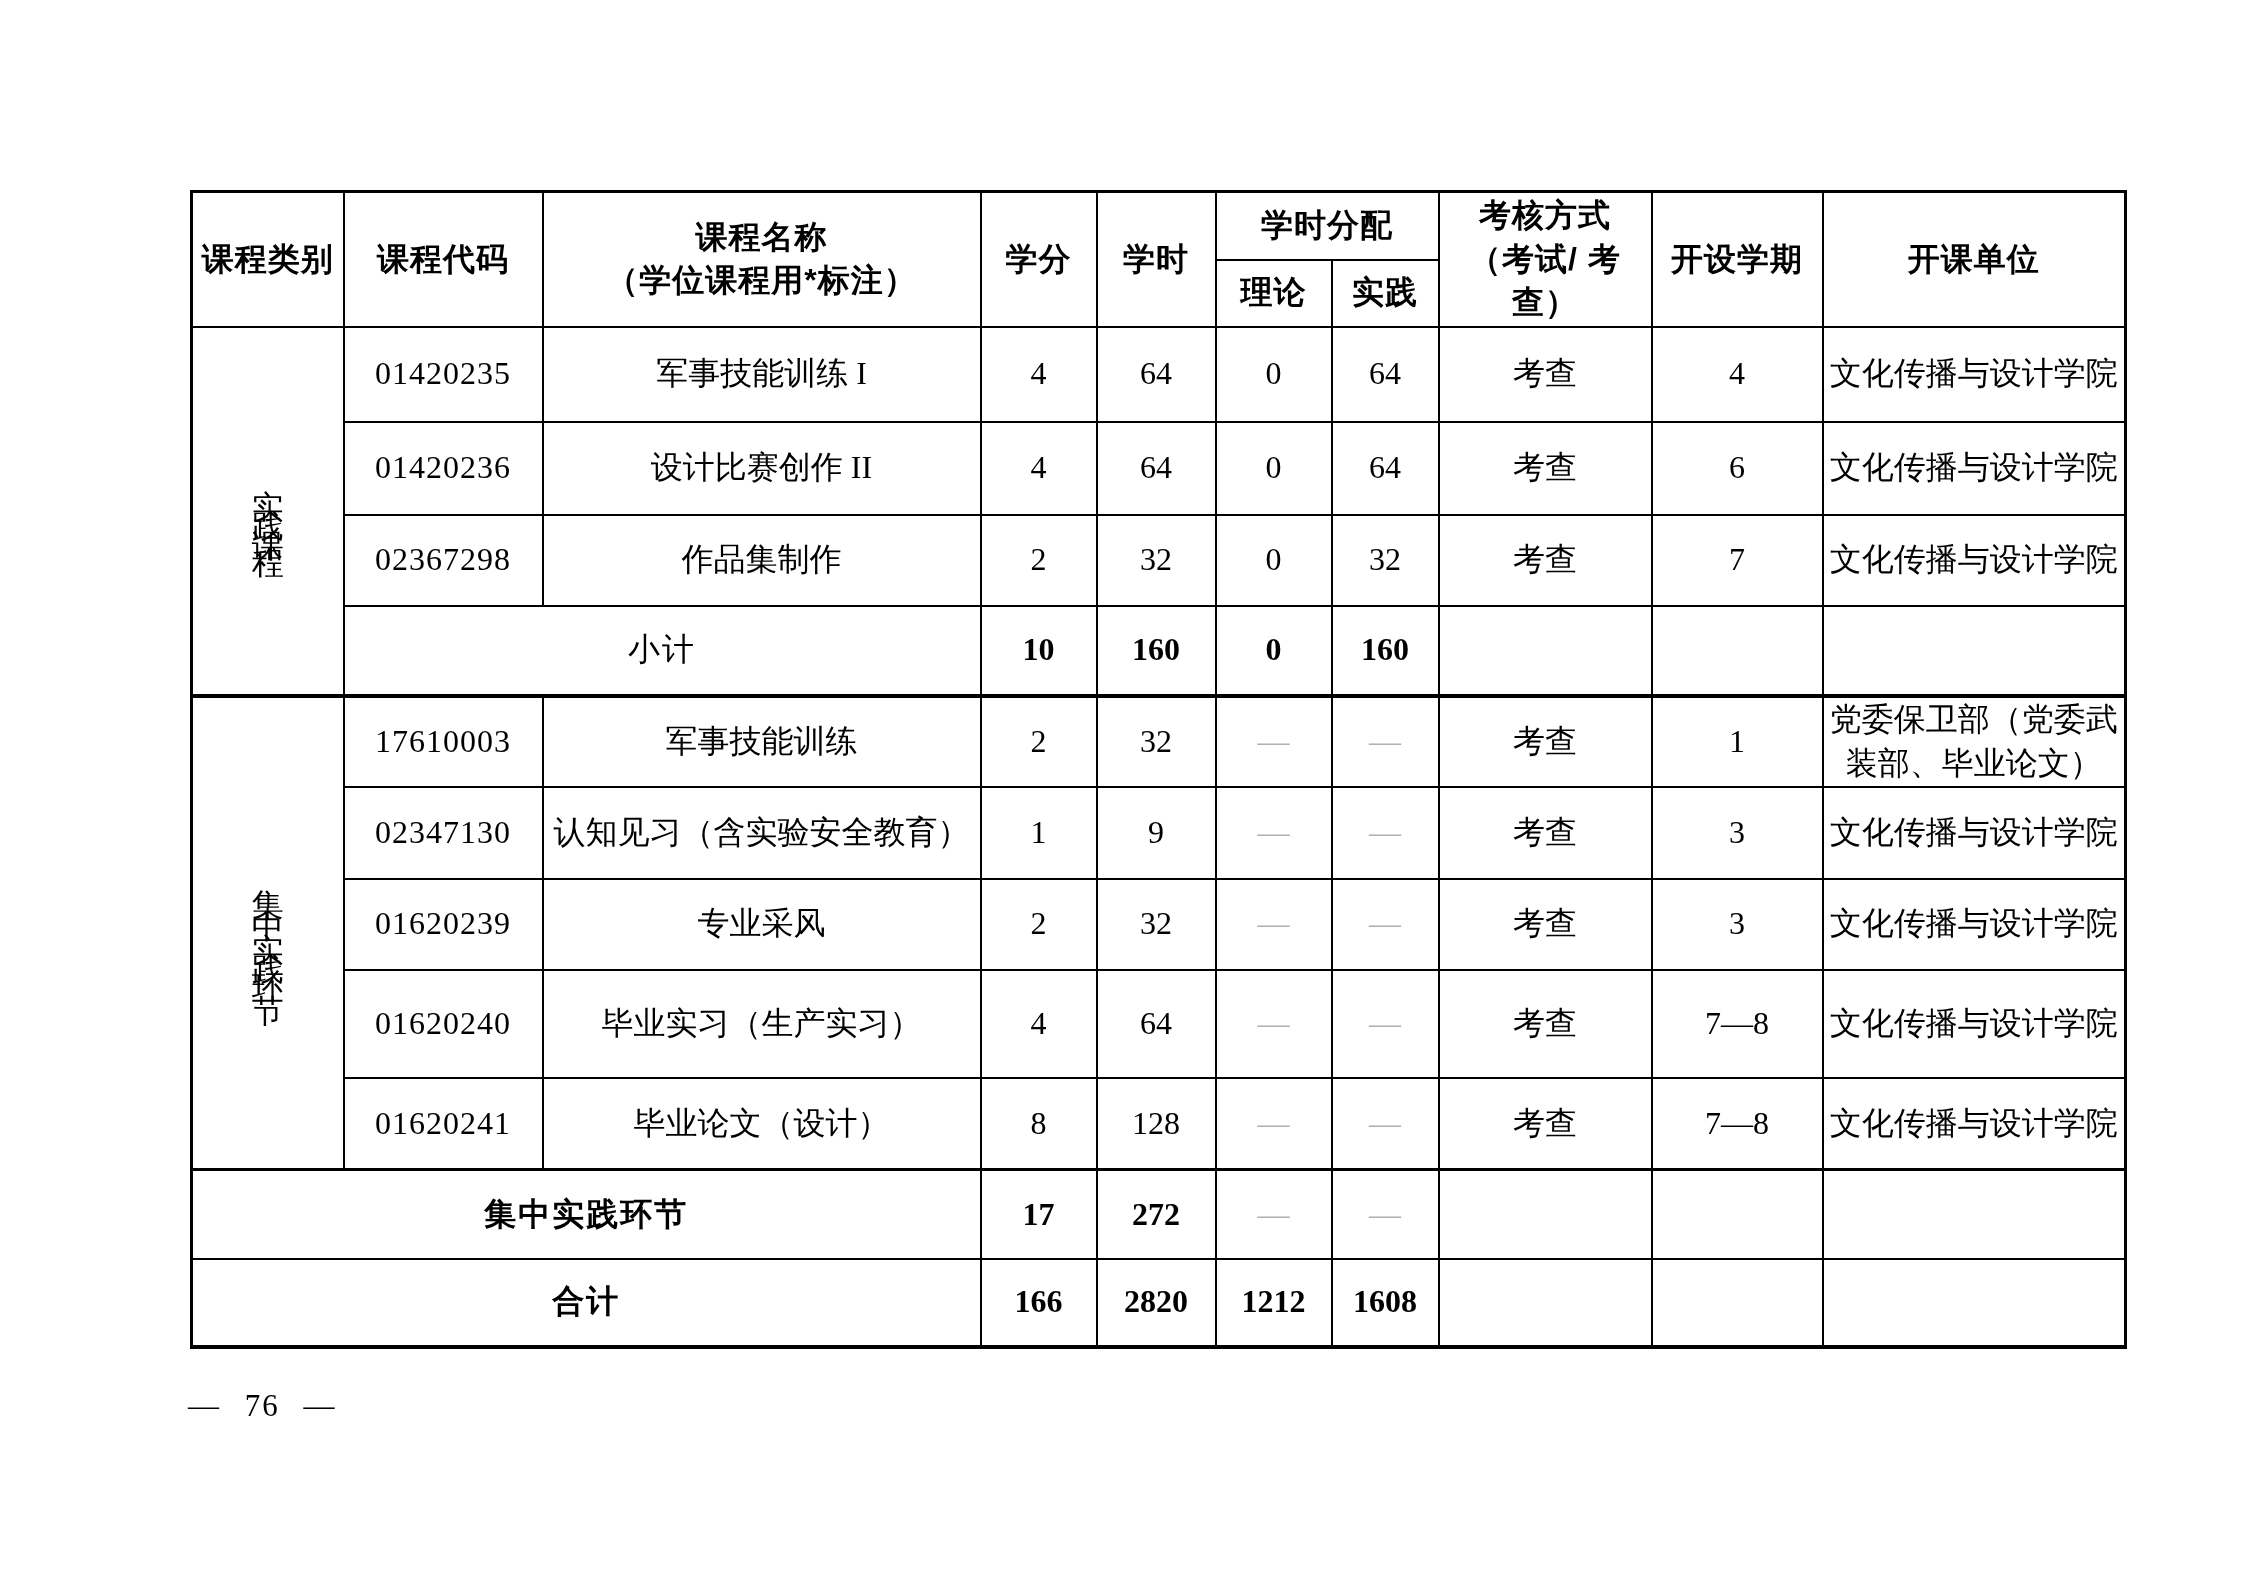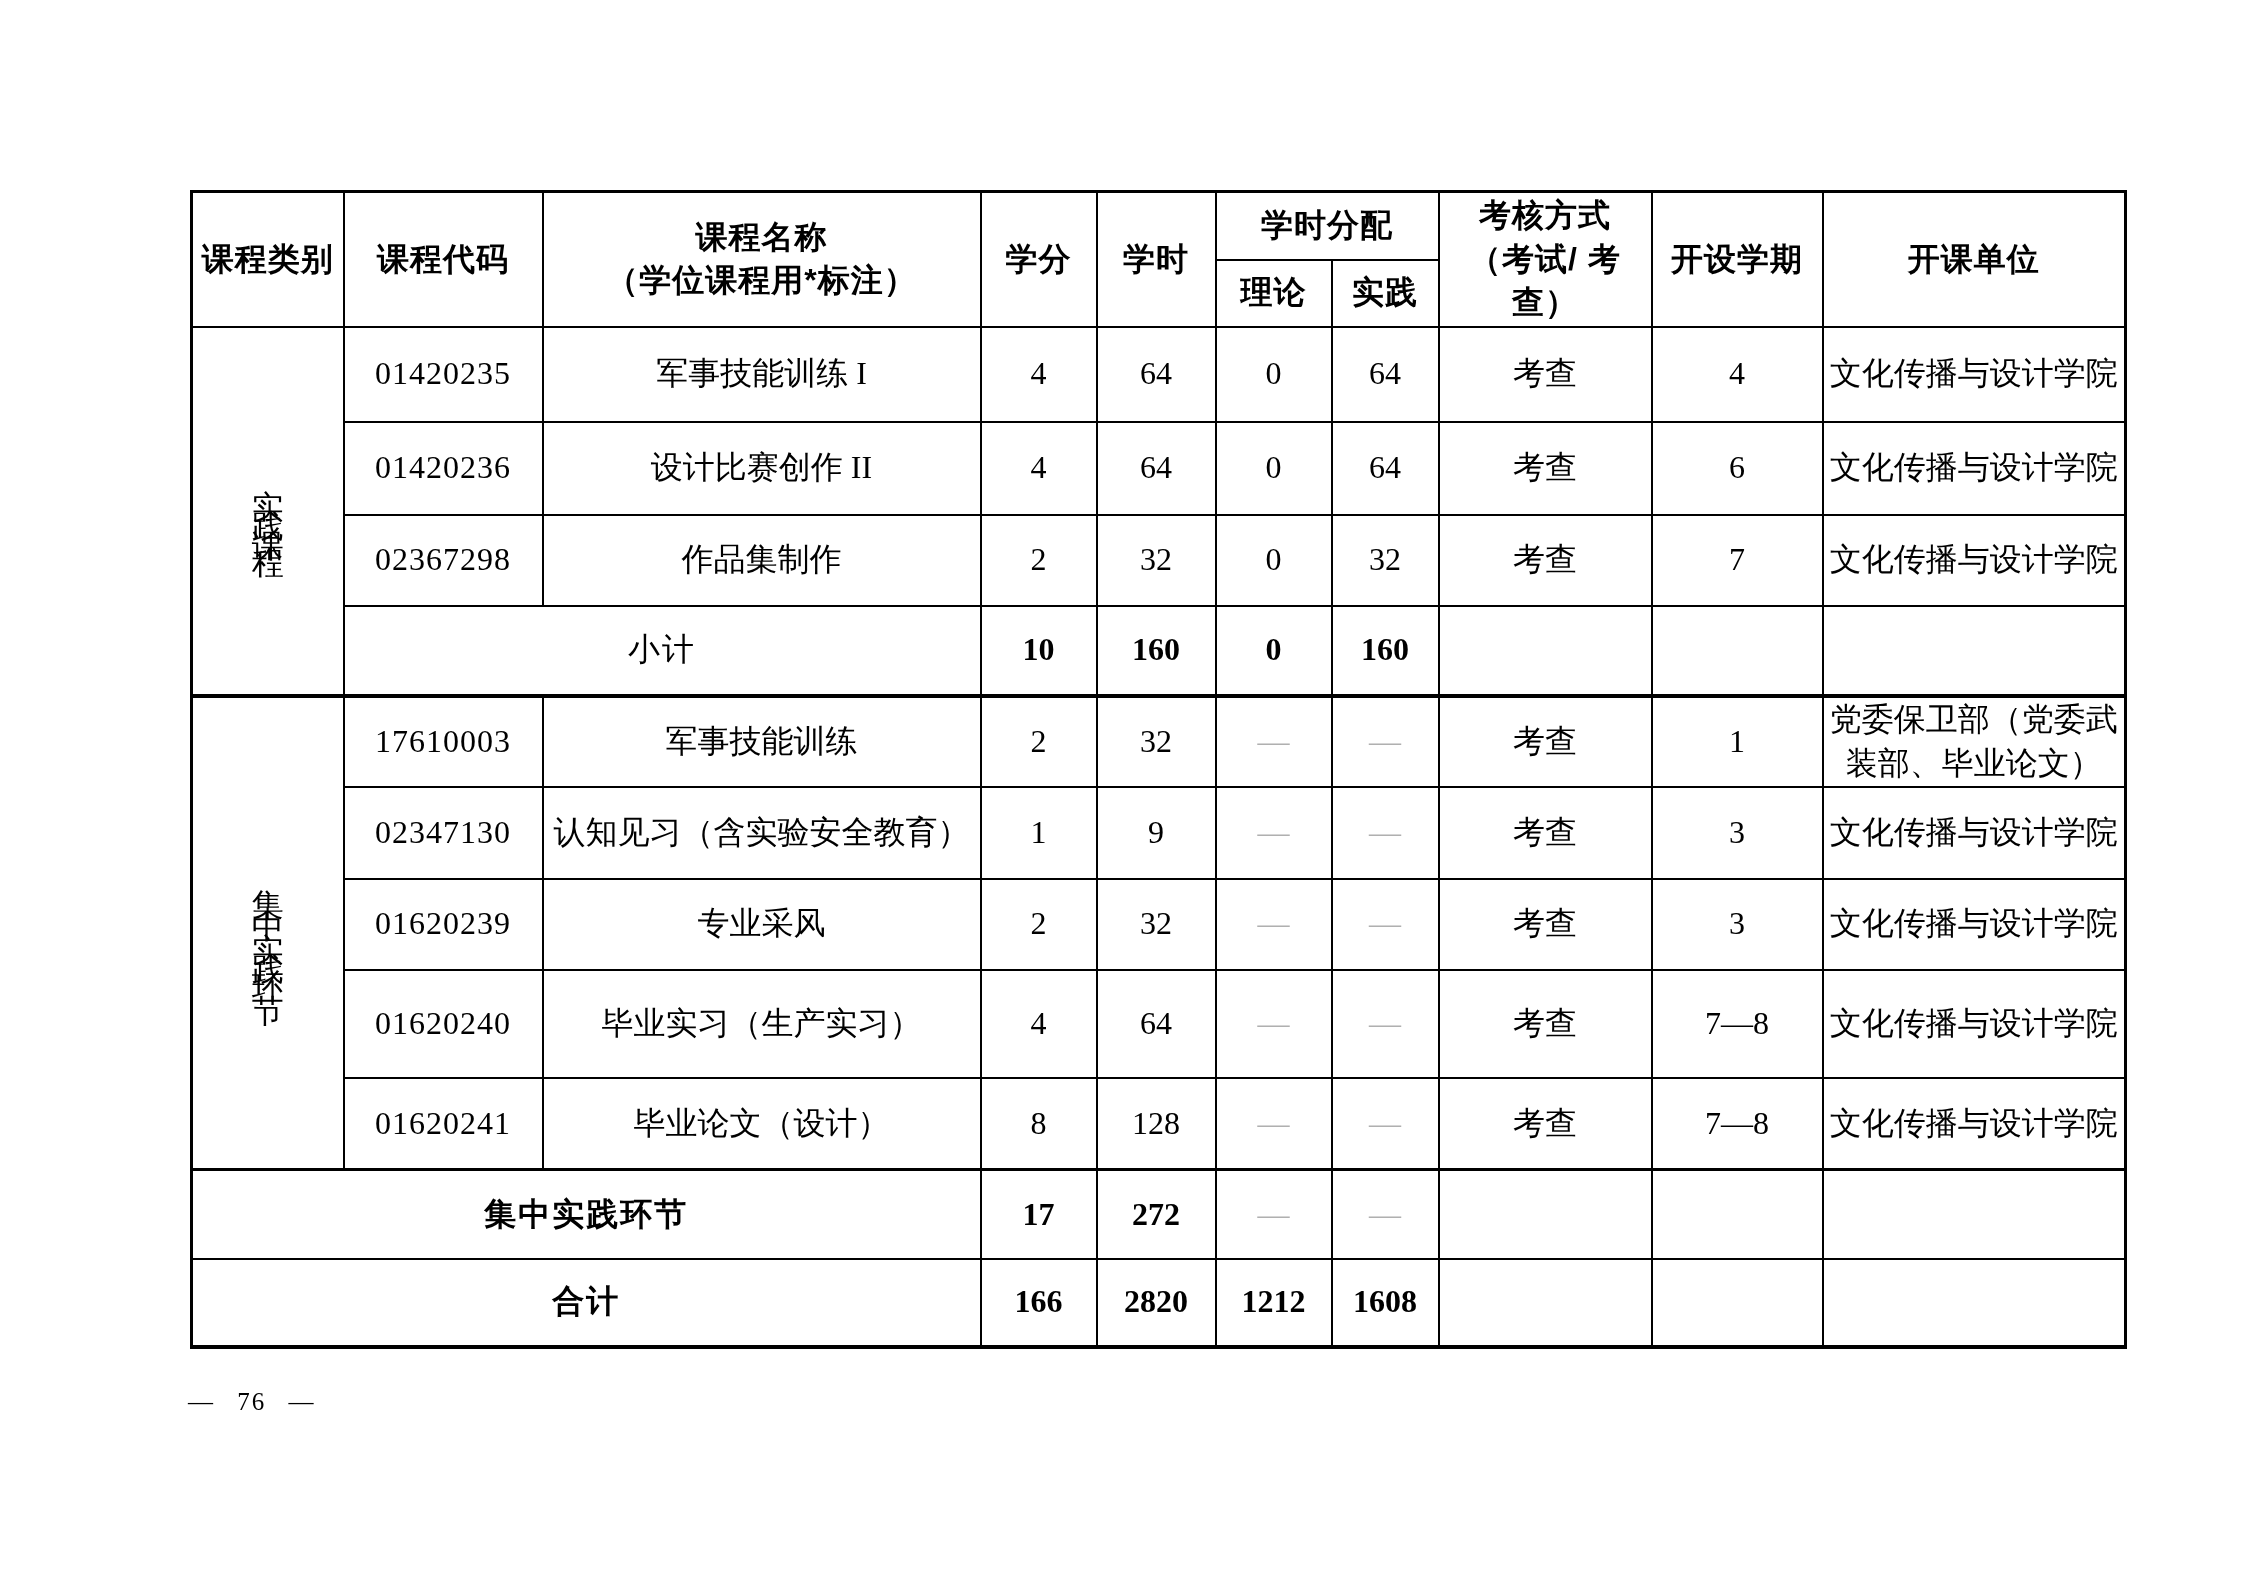--- a/index.html
+++ b/index.html
@@ -53,21 +53,21 @@
     font-size:32px;
     display:inline-block;
   }
   
   tr.sect-thick td{border-top:4px solid #000;}
   tr.total-thick td{border-top:3px solid #000;}
   
   .footer{
     position:absolute;
     left:188px;top:1388px;
-    font-size:25px;
+    font-size:31px;
     letter-spacing:2px;
     word-spacing:14px;
     font-family:"Liberation Serif","DejaVu Serif",serif;
   }
 </style>
 </head>
 <body>
 
 <div class="page">
 

